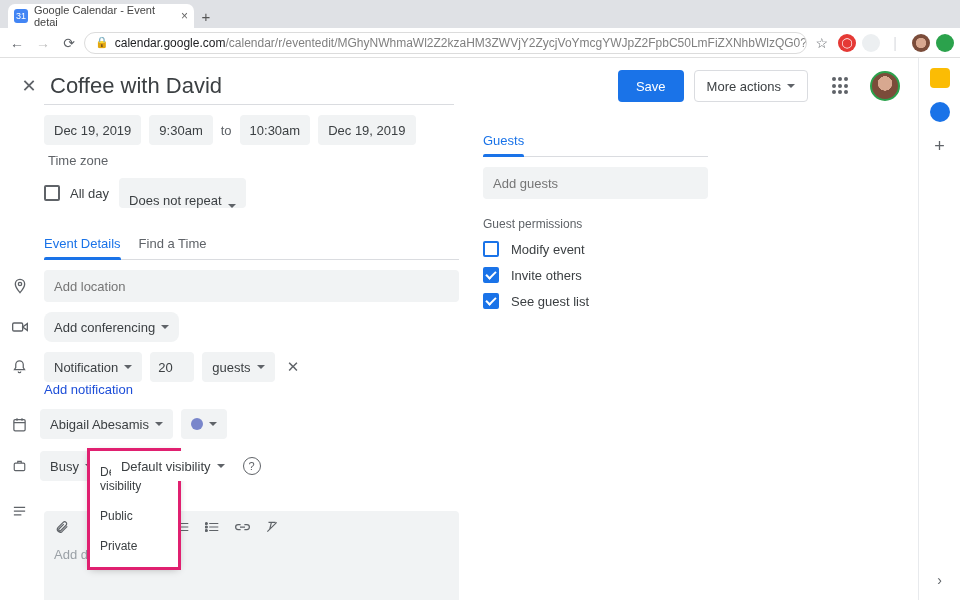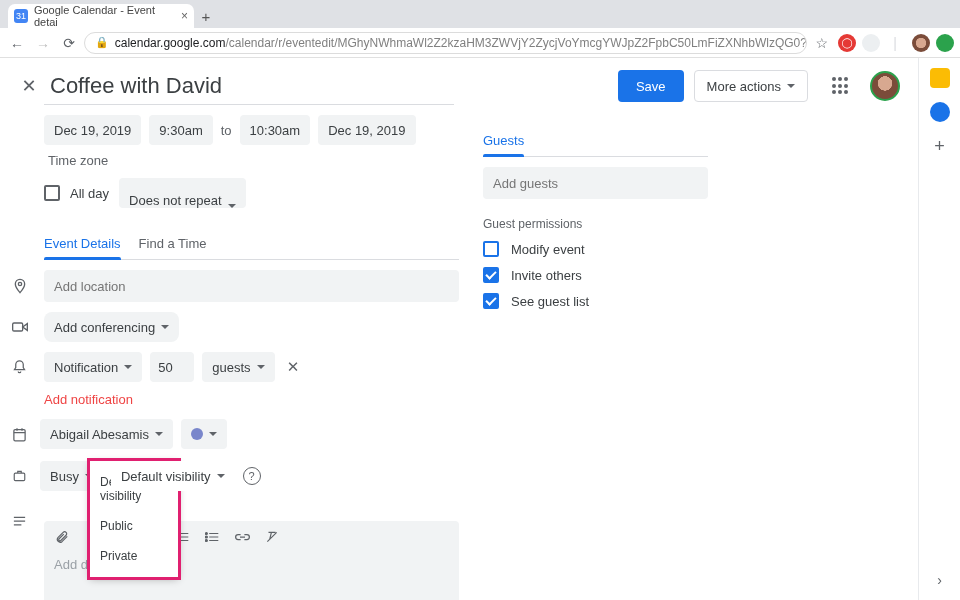--- a/index.html
+++ b/index.html
@@ -61,21 +61,21 @@
     .row-icon { width:20px; color:#5f6368; text-align:center; font-size:15px; margin-left:-32px; }
     .detail-row > .row-icon { margin-left:-32px; }
     .detail-body { flex:1; }
 
     .loc-input { width:100%; background:#f1f3f4; border:none; height:32px; padding:0 10px; font-size:13px; border-radius:4px; color:#5f6368; }
     .conf-chip { background:#f1f3f4; border-radius:8px; height:30px; padding:0 10px; display:inline-flex; align-items:center; gap:6px; font-size:13px; }
     .notif-row { display:flex; gap:8px; align-items:center; }
     .notif-chip { background:#f1f3f4; border-radius:4px; height:30px; padding:0 10px; display:inline-flex; align-items:center; gap:6px; font-size:13px; }
     .notif-num { background:#f1f3f4; border-radius:4px; height:30px; width:44px; padding:0 8px; display:inline-flex; align-items:center; font-size:13px; }
     .remove-x { color:#5f6368; font-size:15px; margin-left:4px; }
-    .add-notif { color:#ef4444; font-size:13px; margin-top:10px; }
+    .add-notif { color:#1d4ed8; font-size:13px; }
 
     .calsel-row { display:flex; gap:8px; align-items:center; margin-top:12px; }
     .color-dot { width:12px; height:12px; border-radius:50%; background:#7986cb; }
 
     .avail-row { display:flex; gap:8px; align-items:center; margin-top:12px; position:relative; }
     .busy-chip { background:#f1f3f4; border-radius:4px; height:30px; padding:8px 10px; display:inline-flex; align-items:center; gap:6px; font-size:13px; }
     .vis-chip { background:#fff; border-radius:4px 4px 0 0; height:30px; padding:0 10px; display:inline-flex; align-items:center; gap:6px; font-size:13px; position:relative; z-index:6; }
     .help-ic { width:18px; height:18px; border:1.5px solid #5f6368; border-radius:50%; display:flex; align-items:center; justify-content:center; font-size:11px; color:#5f6368; }
 
     .vis-dropdown { position:absolute; top:0; left:46px; width:88px; background:#fff; box-shadow:0 2px 8px rgba(0,0,0,0.3); z-index:5; padding:6px 0; outline:3px solid #e02070; }
@@ -211,21 +211,21 @@
             <svg width="15" height="16" viewBox="0 0 24 24" fill="none" stroke="#5f6368" stroke-width="2">
                 <path d="M6 8a6 6 0 0112 0v5l2 3H4l2-3V8z"></path>
                 <path d="M10 19a2 2 0 004 0"></path>
               </svg>
           </div>
           <div class="notif-row detail-body">
             <div class="notif-chip">
                 <span>Notification</span>
                 <span class="caret"></span>
               </div>
-            <div class="notif-num">50</div>
+            <div class="notif-num">20</div>
             <div class="notif-chip">
                 <span>guests</span>
                 <span class="caret"></span>
               </div>
             <span class="remove-x">✕</span>
           </div>
         </div>
         <div class="add-notif">Add notification</div>
 
         <div class="calsel-row detail-row">

